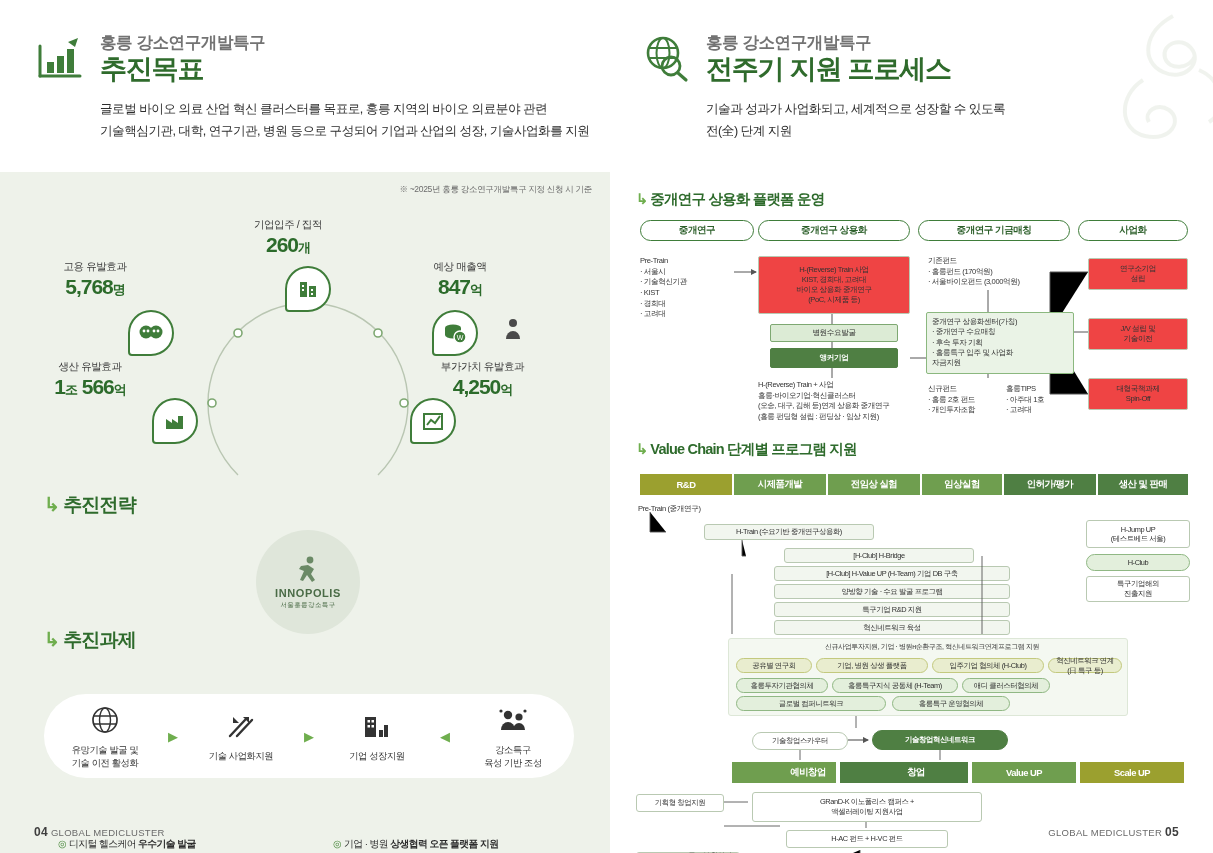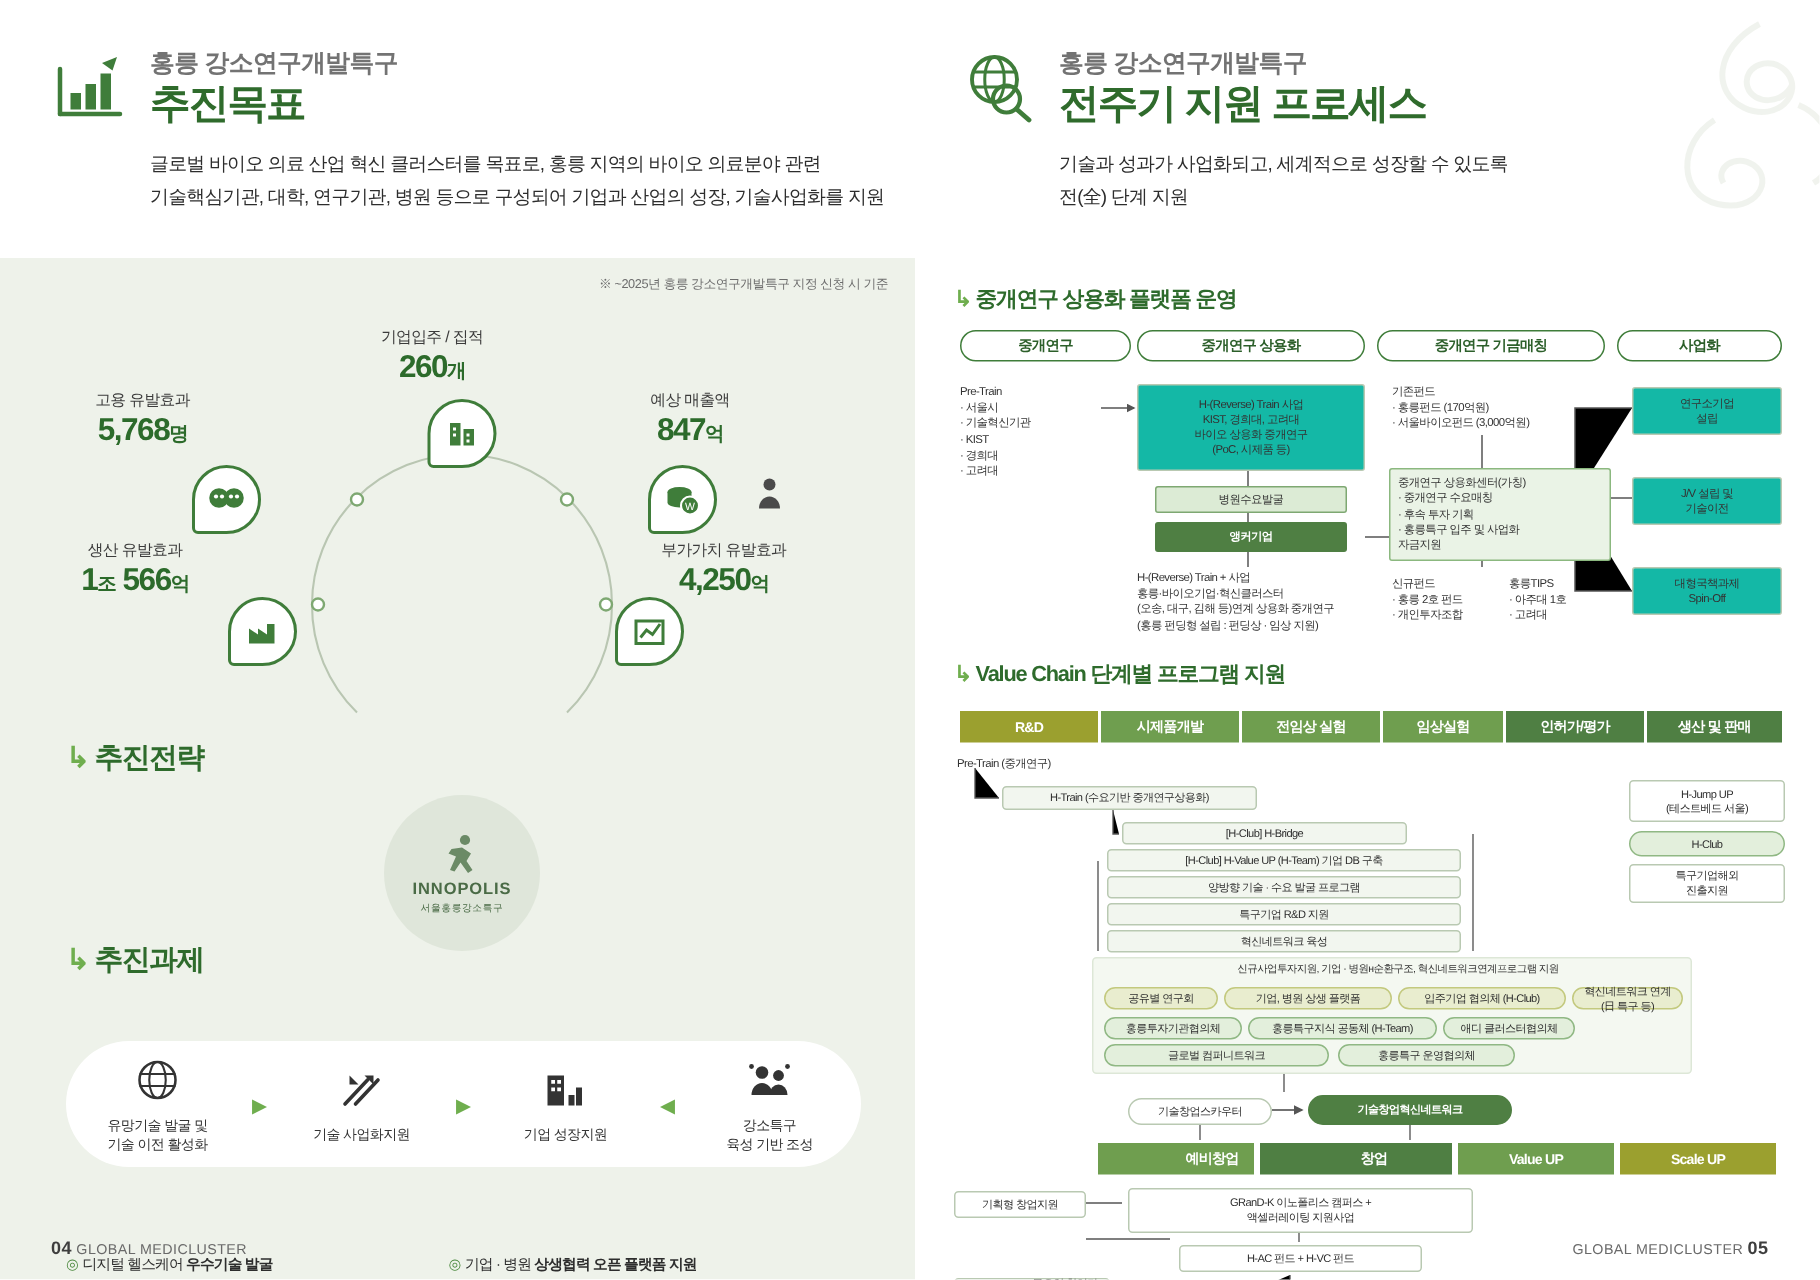--- a/index.html
+++ b/index.html
@@ -60,58 +60,58 @@
 
   .strategy-card {
     position: absolute; left: 44px; top: 522px; width: 530px; height: 84px;
     background: #fff; border-radius: 42px; display: flex; align-items: center; justify-content: space-around;
   }
   .strat-item { width: 118px; text-align: center; }
   .strat-ic { height: 34px; display: flex; align-items: center; justify-content: center; }
   .strat-tx { margin-top: 7px; font-size: 9.3px; line-height: 1.35; color: #333; letter-spacing: -0.4px; }
   .strat-arrow { color: #6fae4e; font-size: 13px; }
 
-  .tasks { position: absolute; left: 44px; top: 662px; width: 540px; display: flex; }
+  .tasks { position: absolute; left: 58px; top: 662px; width: 540px; display: flex; gap: 20px; }
   .task-col { width: 255px; }
   .task-li { font-size: 9.8px; line-height: 1.98; color: #2d2d2d; letter-spacing: -0.55px; }
   .task-li .dot { color: #4e8b41; margin-right: 3px; }
 
   
   .rightpanel { position: absolute; left: 610px; top: 172px; width: 603px; height: 681px; background: #fff; }
 
   .rs-h { position: absolute; font-size: 14.5px; font-weight: bold; color: #2e6b2c; letter-spacing: -0.8px; }
   .rs-h .hook { color: #6fae4e; margin-right: 3px; }
 
   .pill {
     position: absolute; border-radius: 11px; border: 1px solid #3f7d3a; background: #fff;
     display: flex; align-items: center; justify-content: center;
     font-size: 9.6px; font-weight: bold; color: #2c5f2a; letter-spacing: -0.5px;
   }
   .box {
-    position: absolute; border: 1px solid #b9c9b2; background: #14b8a6; border-radius: 2px;
+    position: absolute; border: 1px solid #b9c9b2; background: #ef4444; border-radius: 2px;
     font-size: 7.6px; line-height: 1.35; color: #333; letter-spacing: -0.4px; padding: 4px 5px;
   }
   .box.green { background: #eaf3e6; border-color: #8bb87f; }
   .box.dark { background: #4f7f43; border-color: #4f7f43; color: #fff; font-weight: bold;
     display:flex; align-items:center; justify-content:center; text-align:center;}
   .box.mid { background: #dcebd5; border-color: #7ea872; }
   .box.ctr { display: flex; align-items: center; justify-content: center; text-align: center; }
   .plain { position: absolute; font-size: 7.6px; line-height: 1.4; color: #333; letter-spacing: -0.4px; }
 
   .chev {
     position: absolute; height: 21px; display: flex; align-items: center; justify-content: center;
     font-size: 9.4px; font-weight: bold; letter-spacing: -0.5px; color: #fff;
   }
   .chev.olive { background: #9ba02f; }
   .chev.green { background: #6f9e4f; }
   .chev.dgreen { background: #4f7f43; }
 
   .rnd-box { position: absolute; border: 1px solid #b9c9b2; background: #fff; border-radius: 3px;
     font-size: 7.4px; color: #2e2e2e; letter-spacing: -0.4px; display: flex; align-items: center; justify-content: center; text-align:center; padding: 2px 4px;}
-  .rnd-box.soft { background: #f2f6ef; }
+  .rnd-box.soft { background: #f2f6ef; margin-left: 36px; }
   .rnd-box.olive { background: #e9edcf; border-color: #c3c97e; }
   .rnd-box.green { background: #e3efdc; border-color: #90b884; }
   .rnd-box.deep { background: #4f7f43; border-color: #4f7f43; color: #fff; font-weight: bold; }
   .rnd-box.pillr { border-radius: 11px; }
   .group-bg { position: absolute; background: #f4f8f1; border: 1px solid #dde7d7; border-radius: 3px; }
 
   svg.lines { position: absolute; left: 0; top: 0; overflow: visible; pointer-events: none; }
 
   
   .foot { position: absolute; bottom: 14px; font-size: 9.5px; color: #6a6a6a; letter-spacing: .3px; }

